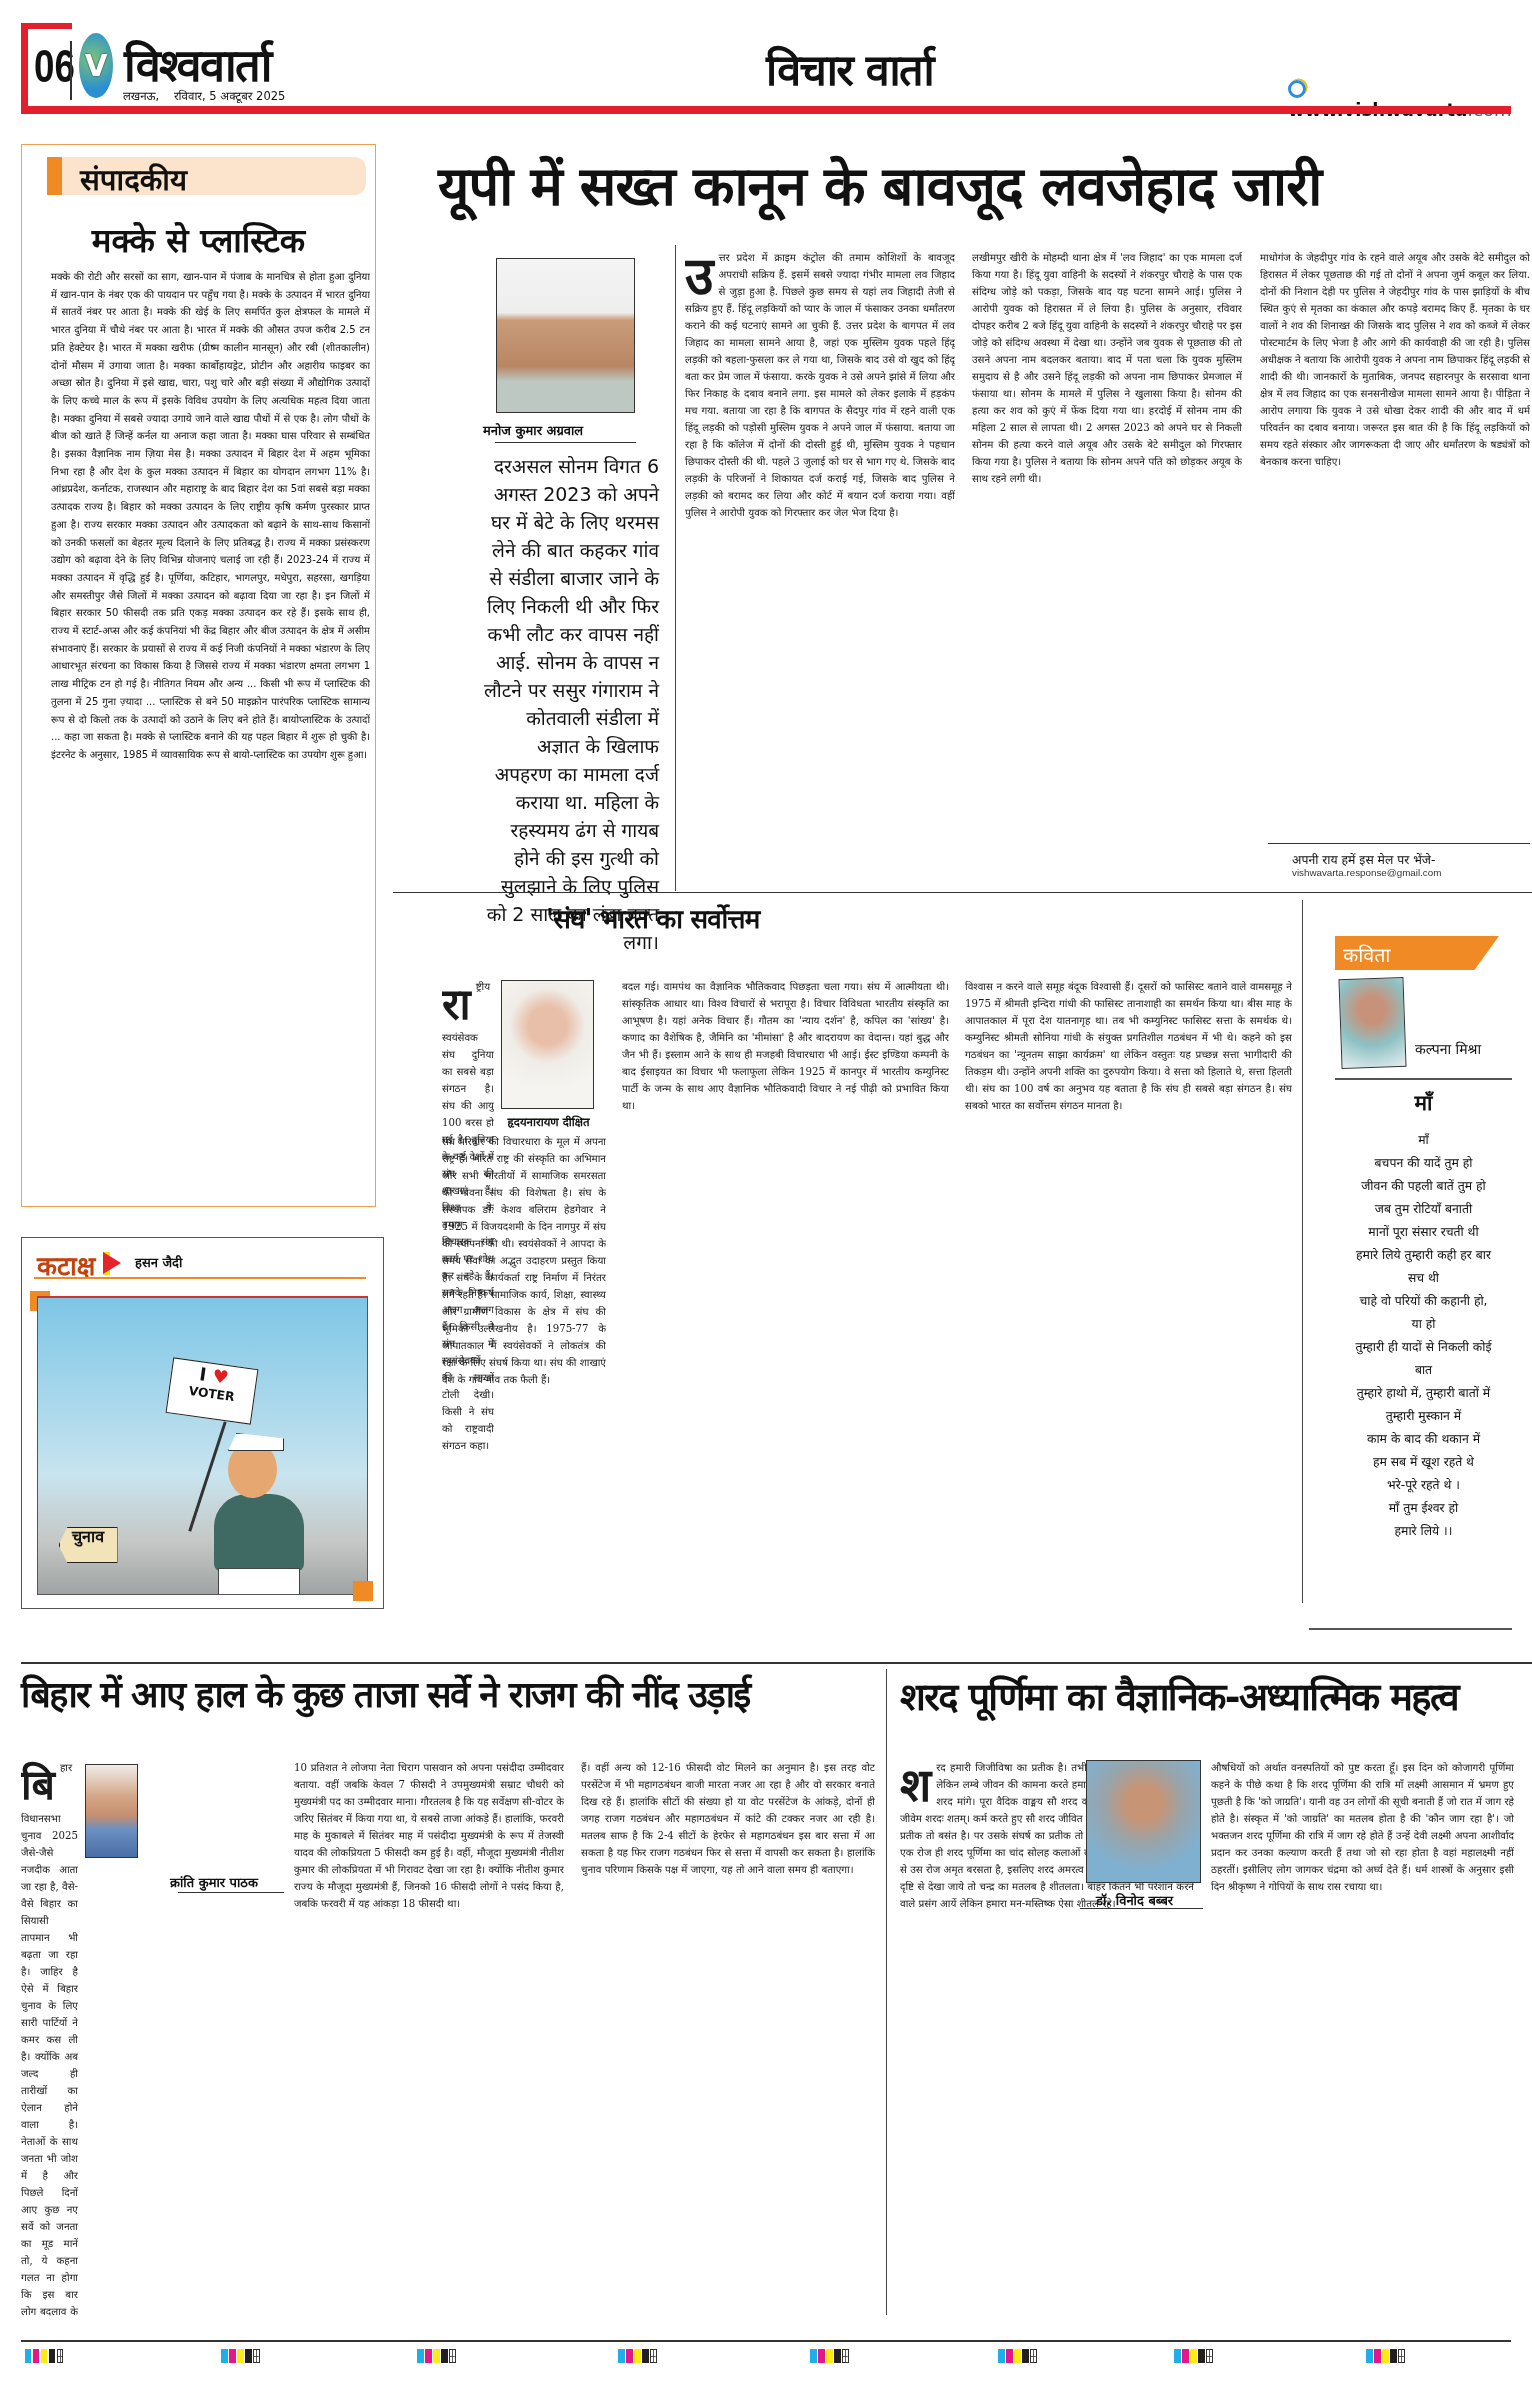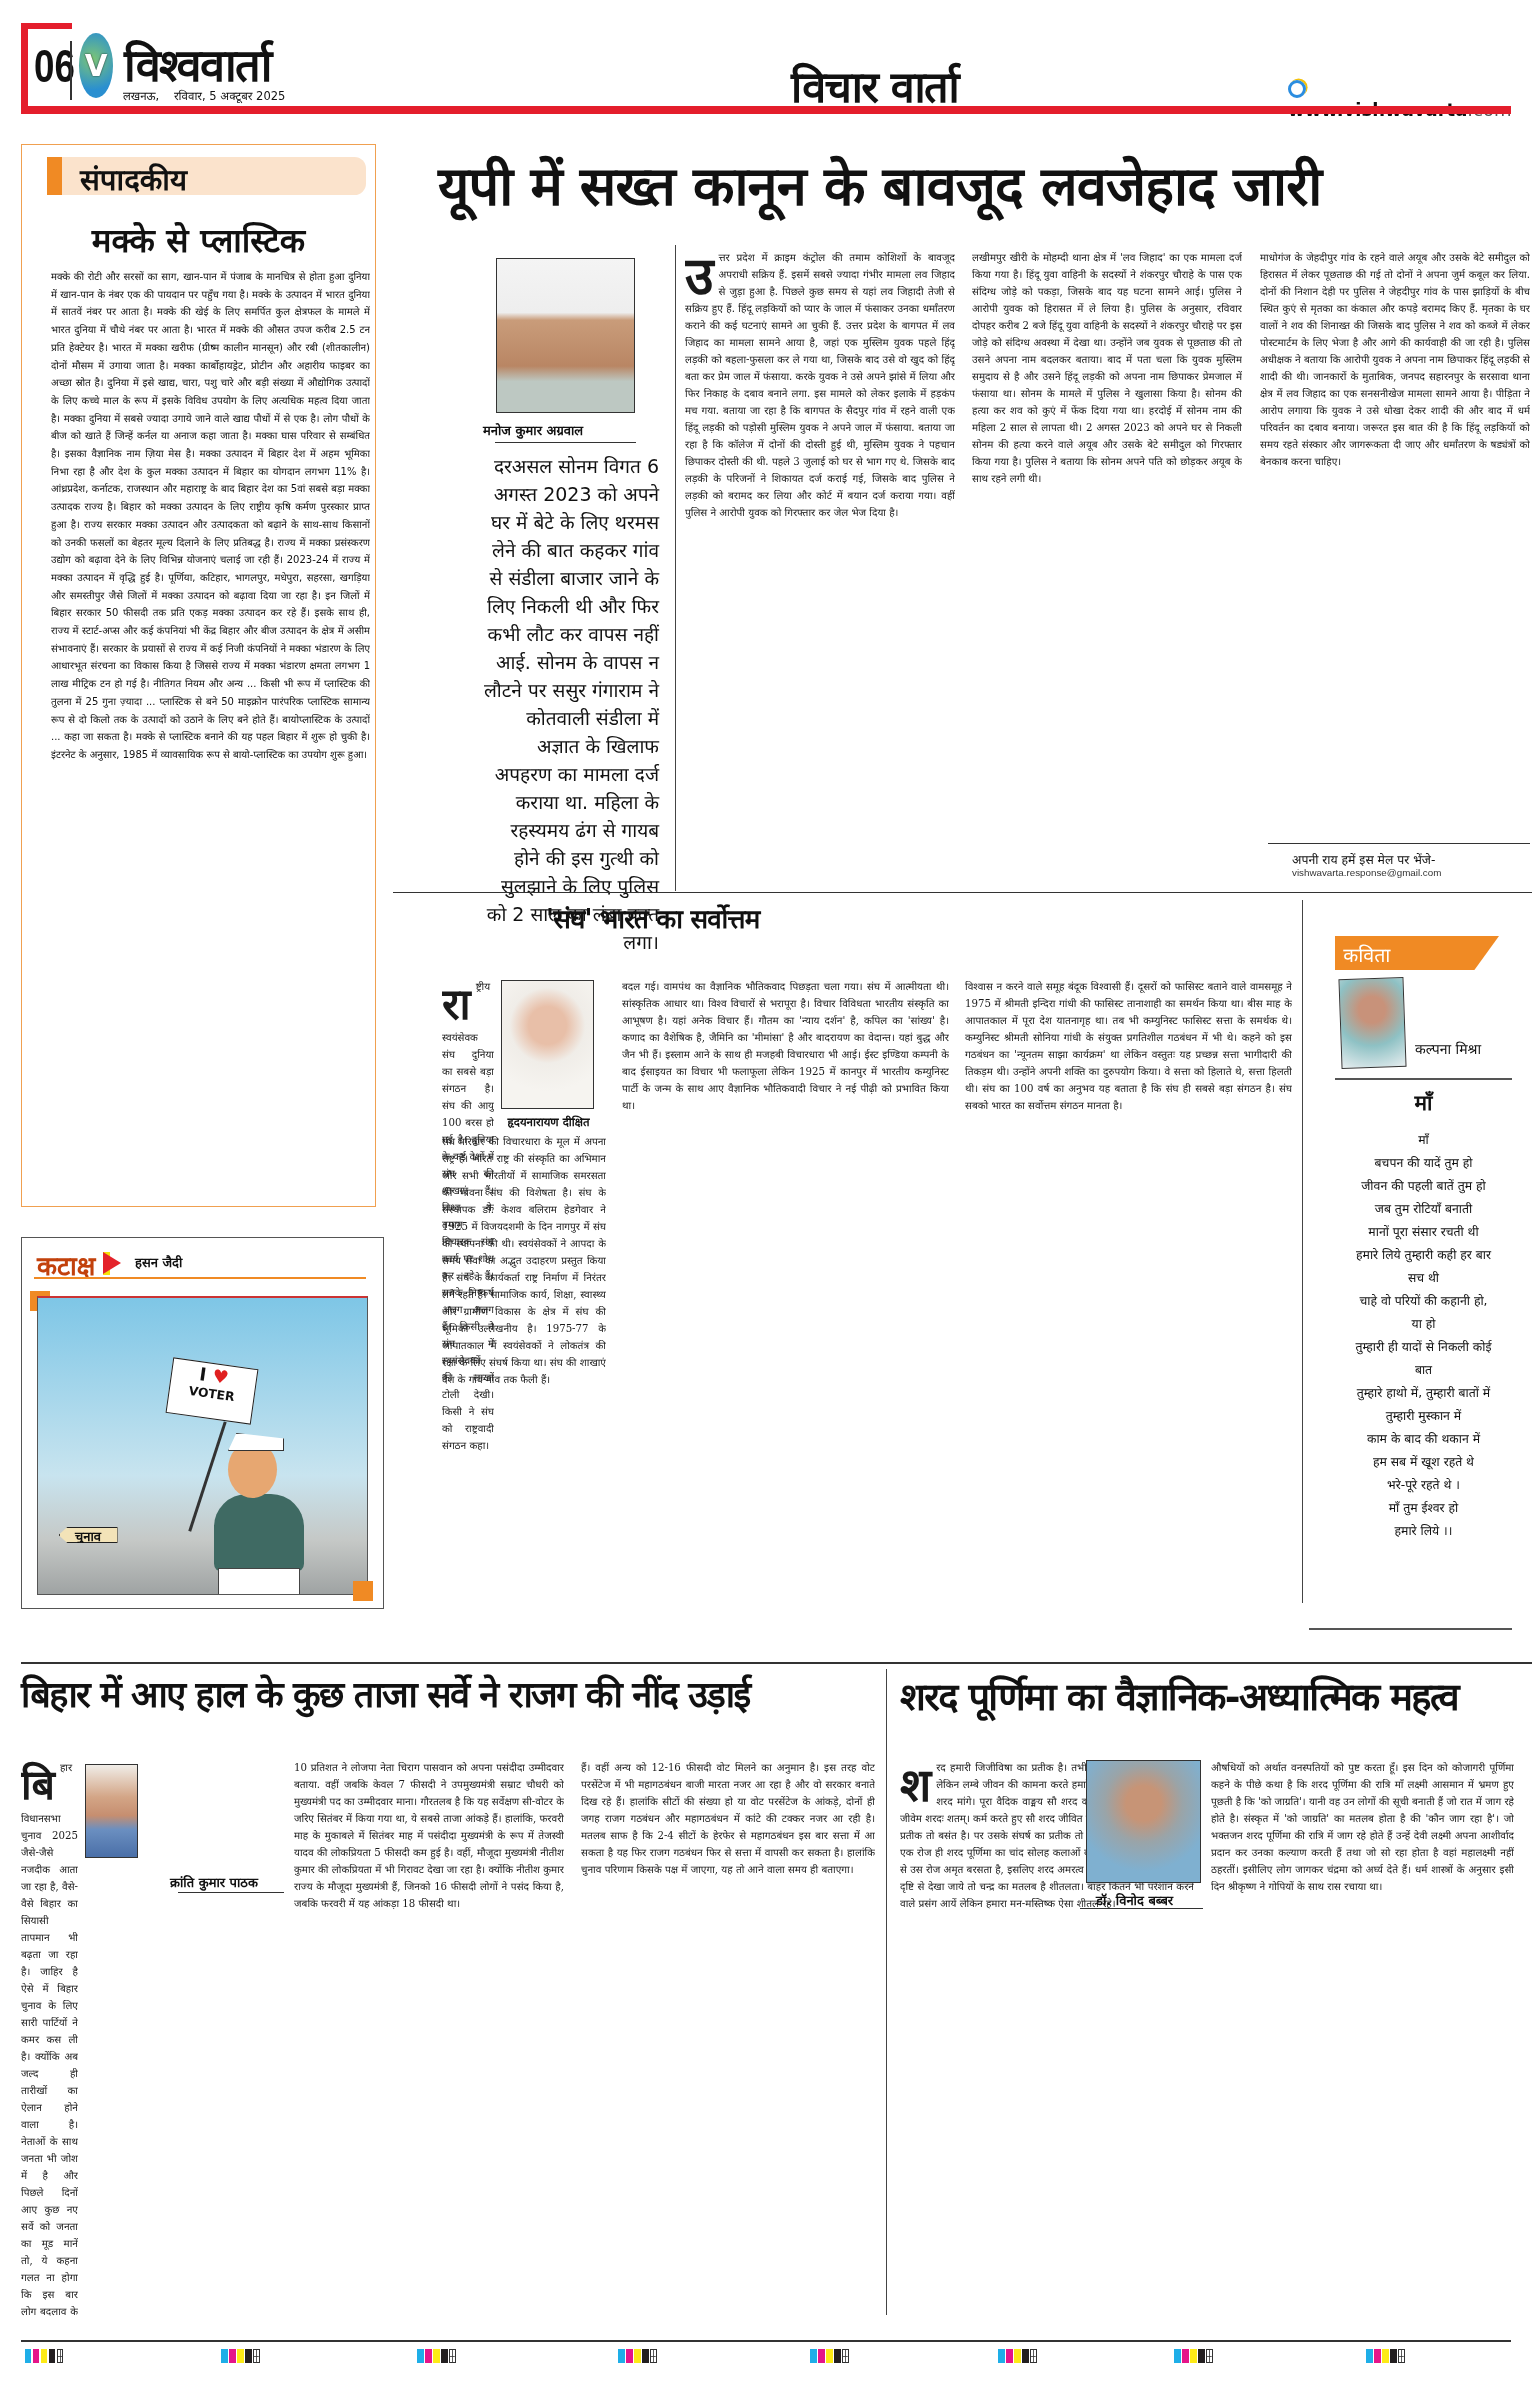--- a/index.html
+++ b/index.html
@@ -12,21 +12,21 @@
 
   
   #hdr-red { left: 21px; top: 23px; width: 51px; height: 5.7px; background: #e41e2c; }
   #hdr-redL { left: 21px; top: 23px; width: 6.5px; height: 90px; background: #e41e2c; }
   #hdr-redB { left: 21px; top: 106px; width: 1490px; height: 8.2px; background: #e41e2c; }
   #page-no { left: 34px; top: 39px; font-size: 46px; font-family: "Liberation Sans", sans-serif; font-weight: bold; transform: scaleX(0.8); transform-origin: left; }
   #hdr-sep { left: 70px; top: 41px; width: 1.6px; height: 59px; background: #333; }
   #logo { left: 79px; top: 33px; width: 34px; height: 65px; border-radius: 50%; background: radial-gradient(circle at 40% 40%, #7cc576, #2a8fd0 70%); display:flex; align-items:center; justify-content:center; font-weight:bold; font-size:29.4px; color:#fff; text-shadow: 0 0 1.6px #000; }
   #brand { left: 124px; top: 33px; font-size: 45px; font-weight: bold; letter-spacing: -1.6px; }
   #dateline { left: 123px; top: 88px; font-size: 11.5px; }
-  #section-title { left: 766px; top: 56px; font-size: 43px; font-weight: bold; letter-spacing: -1.6px; margin-left: 25px; }
+  #section-title { left: 766px; top: 39px; font-size: 43px; font-weight: bold; letter-spacing: -1.6px; }
   #site { left: 1288px; top: 78px; font-size: 18px; font-weight: bold; }
   #site .dom { font-weight: normal; color: #555; }
   #ie-icon { display:inline-block; width: 18px; height: 18px; border-radius: 50%; border: 3.3px solid #2b8de0; margin-right: 6.5px; vertical-align: -2.5px; box-shadow: 1.6px -1.6px 0 #f4c20d; }
 
   
   #ed-box { left: 21px; top: 144px; width: 355px; height: 1063px; border: 1.6px solid #f0a050; }
   #ed-tab { left: 47px; top: 157px; width: 319px; height: 38px; background: #fbe3cc; border-radius: 0 11.5px 11.5px 0; }
   #ed-tab-bar { left: 47px; top: 157px; width: 14.7px; height: 38px; background: #f08a24; }
   #ed-label { left: 80px; top: 159px; font-size: 29.4px; font-weight: bold; }
   #ed-title { left: 21px; width: 355px; top: 217px; text-align: center; font-size: 33px; font-weight: bold; }
@@ -129,21 +129,21 @@
 <div class="abs" id="cart-img">
   <div class="sign" style="left:131px;top:65px;width:86px;height:56px;transform:rotate(8deg);">
     <div style="font-size:18px;line-height:23px;"><span>I</span> <span style="color:#e02020">♥</span></div>
     <div style="font-size:12.3px;">VOTER</div>
   </div>
   <div class="abs" style="left:168px;top:121px;width:2.5px;height:115px;background:#333;transform:rotate(18deg);"></div>
   <div class="abs" style="left:176px;top:196px;width:90px;height:78px;background:#3f6a63;border-radius:33px 33px 8.2px 8.2px;"></div>
   <div class="abs" style="left:190px;top:143px;width:49px;height:57px;background:#e7a771;border-radius:50%;"></div>
   <div class="abs" style="left:190px;top:135px;width:56px;height:18px;background:#fff;border:0.8px solid #333;clip-path:polygon(0 100%,15% 0,100% 30%,100% 100%);"></div>
   <div class="abs" style="left:180px;top:270px;width:82px;height:33px;background:#fff;border:0.8px solid #444;"></div>
-  <div class="sign" style="left:20.5px;top:229px;width:59px;height:16px;font-size:13px;line-height:18px;background:#f3e3b8;clip-path:polygon(15% 0,100% 0,100% 100%,15% 100%,0 50%);">चुनाव</div>
+  <div class="sign" style="left:20.5px;top:229px;width:59px;height:36px;font-size:16px;line-height:18px;background:#f3e3b8;clip-path:polygon(15% 0,100% 0,100% 100%,15% 100%,0 50%);">चुनाव</div>
 </div>
 <div class="abs" id="cart-corner2"></div>
 
 <div class="abs headline" id="main-headline">यूपी में सख्त कानून के बावजूद लवजेहाद जारी</div>
 <div class="abs" id="main-photo"></div>
 <div class="abs" id="main-author">मनोज कुमार अग्रवाल</div>
 <div class="abs" id="main-author-rule"></div>
 <div class="abs" id="main-pull">दरअसल सोनम विगत 6 अगस्त 2023 को अपने घर में बेटे के लिए थरमस लेने की बात कहकर गांव से संडीला बाजार जाने के लिए निकली थी और फिर कभी लौट कर वापस नहीं आई. सोनम के वापस न लौटने पर ससुर गंगाराम ने कोतवाली संडीला में अज्ञात के खिलाफ अपहरण का मामला दर्ज कराया था. महिला के रहस्यमय ढंग से गायब होने की इस गुत्थी को सुलझाने के लिए पुलिस को 2 साल का लंबा वक्त लगा।</div>
 <div class="abs" id="main-vsep"></div>
 <div class="col body-text" style="left:685px;top:249px;width:270px;height:589px;">

